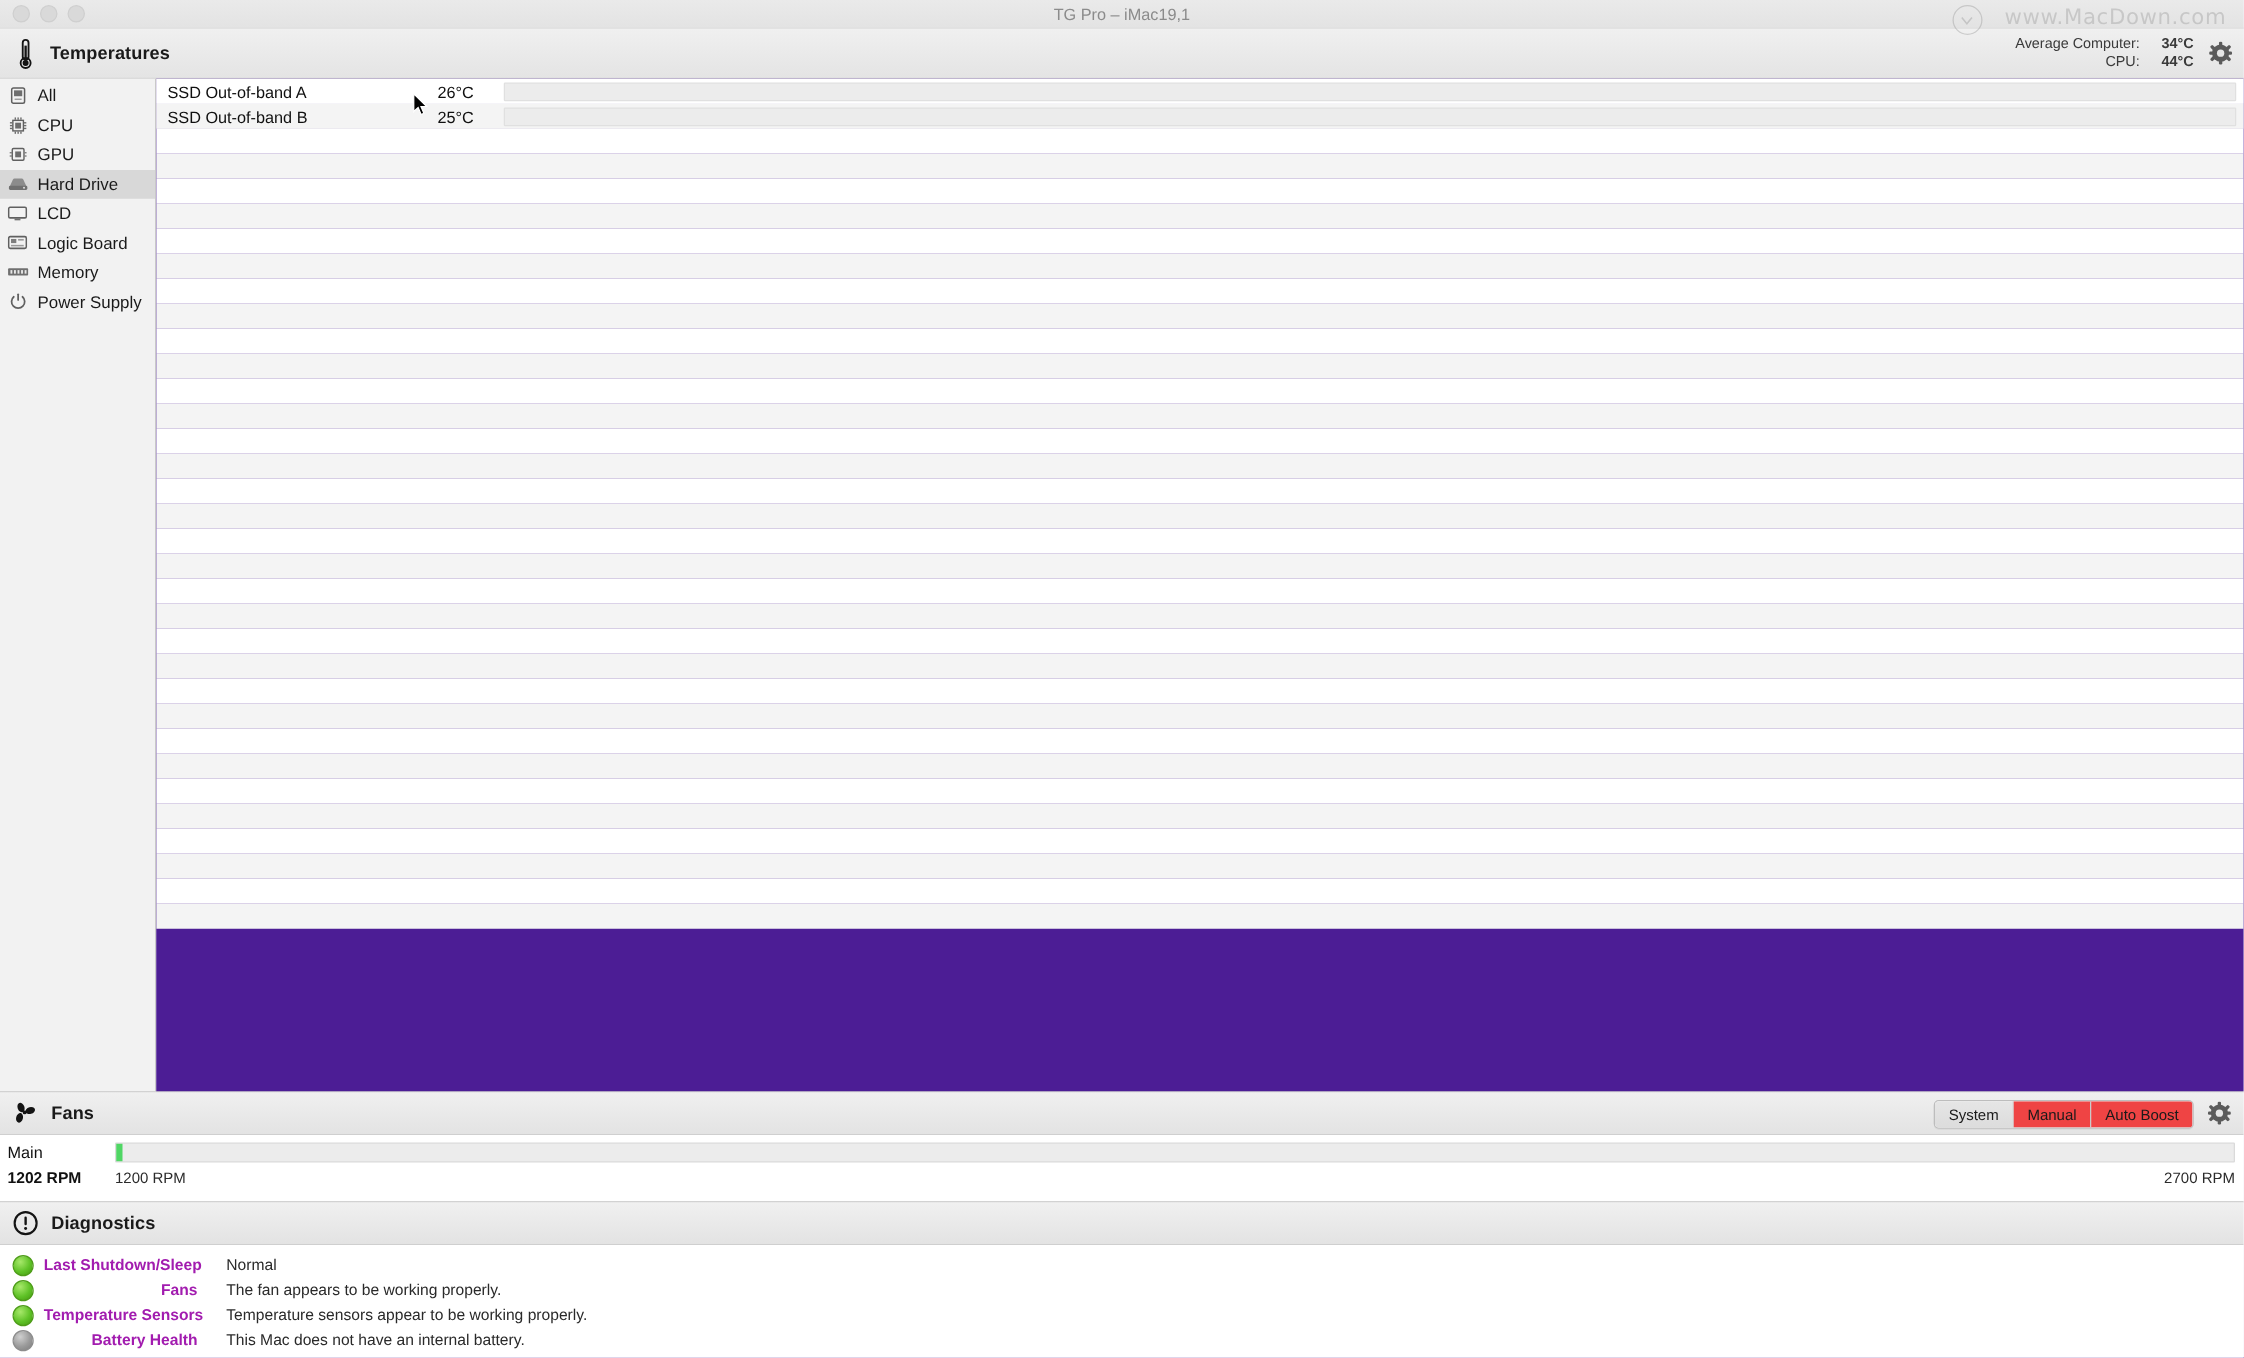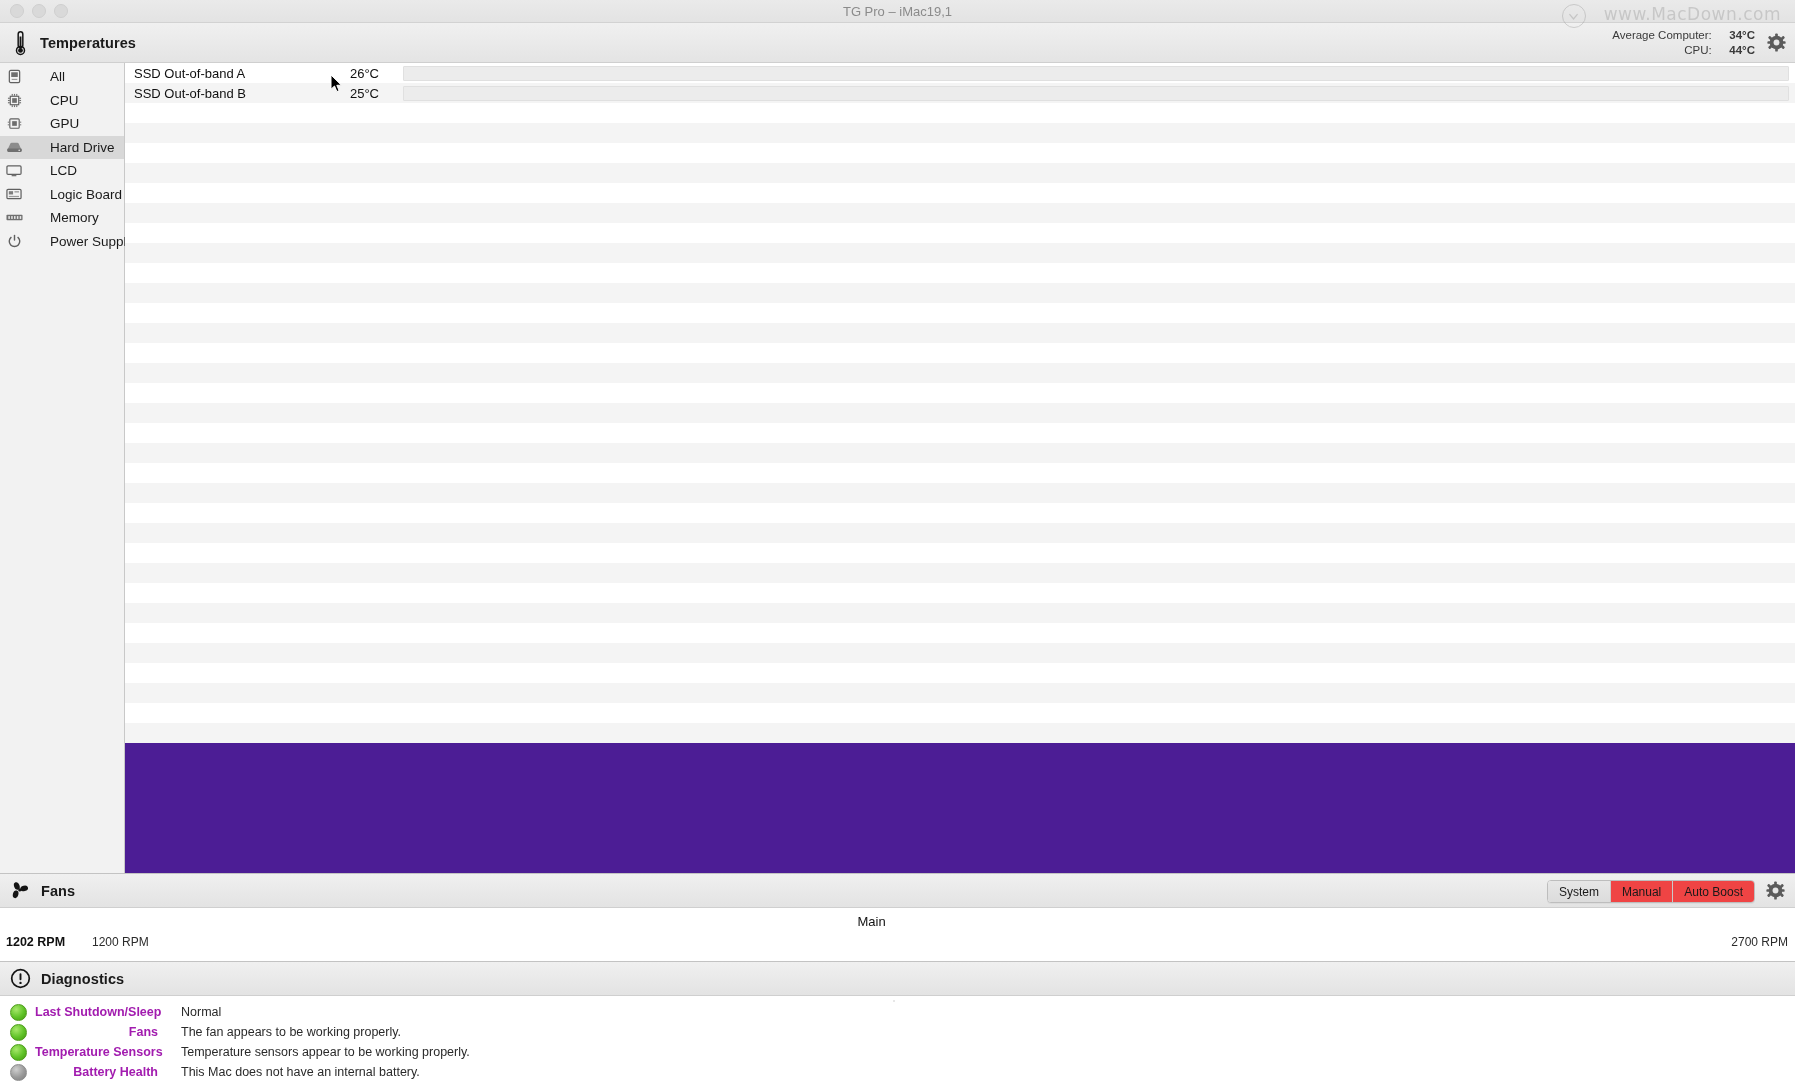--- a/index.html
+++ b/index.html
@@ -150,21 +150,20 @@
     padding-top: 2px;
   }
   .side-item {
     height: 23.5px;
     display: flex;
     align-items: center;
     padding-left: 4px;
     font-size: 13.5px;
     color: #1a1a1a;
     cursor: default;
-    gap: 20px;
   }
   .side-item.selected {
     background: #d8d8d8;
   }
   .side-icon {
     width: 20px;
     height: 18px;
     display: flex;
     align-items: center;
     justify-content: center;
@@ -282,23 +281,22 @@
     right: 9px;
     top: 5px;
     width: 22px;
     height: 22px;
     display:flex; align-items:center; justify-content:center;
   }
 
   .fan-block { padding: 6px 0 10px 0; }
   .fan-line {
     display: flex;
-    align-items: center;
+    align-items: flex-start;
     height: 16px;
-    flex-direction: column;
   }
   .fan-name {
     width: 86px;
     flex: 0 0 86px;
     padding-left: 6px;
     font-size: 13px;
     color: #111;
   }
   .fan-slider {
     flex: 1 1 auto;

